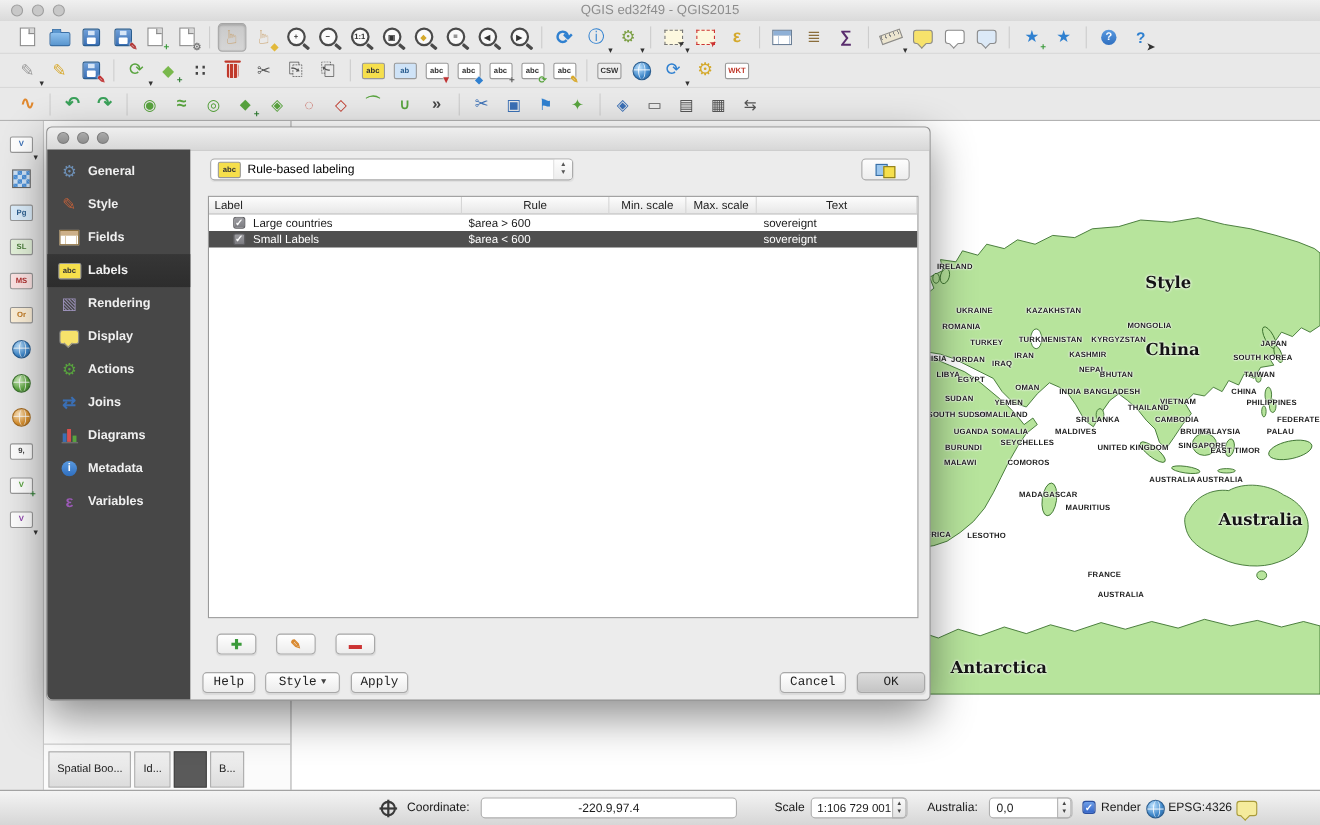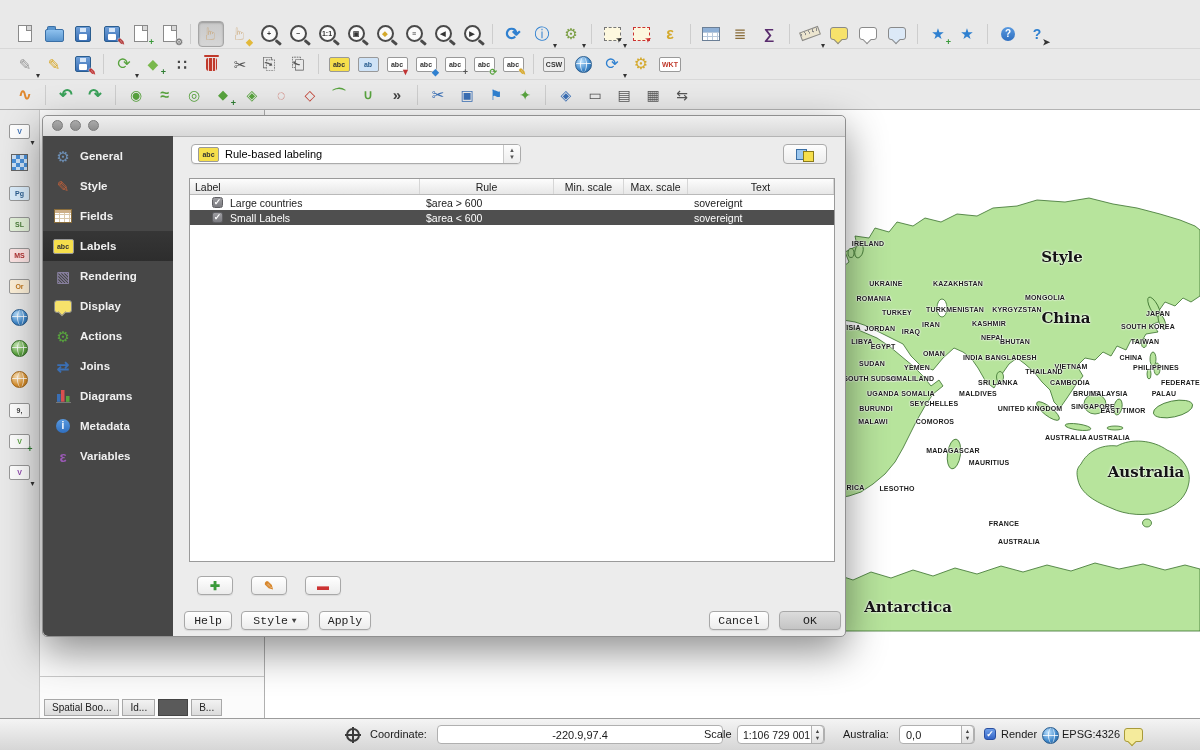--- a/index.html
+++ b/index.html
@@ -88,21 +88,21 @@
   
   #lefttb{position:absolute;left:0;top:110px;width:40px;height:608px;background:#e9e9e9;
     border-right:1px solid #c9c9c9;display:flex;flex-direction:column;align-items:center;
     padding-top:8px;gap:5px;box-sizing:border-box;z-index:2;}
 
   
   #leftpanel{position:absolute;left:40px;top:110px;width:225px;height:608px;background:#fbfbfb;
     border-right:1px solid #b0b0b0;box-sizing:border-box;z-index:2;}
   #leftpanel::after{content:"";position:absolute;left:0;right:0;top:566px;height:1px;background:#c9c9c9;}
   #paneltabs{position:absolute;left:4px;bottom:2px;display:flex;}
-  .ptab{height:17px;padding:0 7px;font-size:10px;display:flex;align-items:center;color:#222;
+  .ptab{height:33px;padding:0 7px;font-size:10px;display:flex;align-items:center;color:#222;
     background:linear-gradient(#f2f2f2,#dcdcdc);border:1px solid #a8a8a8;margin-right:3px;box-sizing:border-box;}
   .ptab.dark{background:#5a5a5a;border-color:#444;min-width:30px;color:#eee;}
 
   
   #canvas{position:absolute;left:265px;top:110px;width:935px;height:608px;background:#fff;z-index:1;overflow:hidden;}
   #canvas svg{position:absolute;left:0;top:0;}
   #maplabels{position:absolute;inset:0;pointer-events:none;}
   .ml-sm{position:absolute;transform:translate(-50%,-50%);font-size:7px;font-weight:bold;color:#1c1c1c;
     white-space:nowrap;letter-spacing:.2px;
     text-shadow:0 0 2px #fff,0 0 2px #fff,0 0 1px #fff;}
@@ -179,20 +179,28 @@
     justify-content:center;box-sizing:border-box;}
   .sb-bubble{width:17px;height:12px;background:#f5eb9c;border:1px solid #a89a3a;border-radius:3px;position:relative;display:inline-block;}
   .sb-bubble::after{content:"";position:absolute;width:5px;height:5px;background:#f5eb9c;
     border-right:1px solid #a89a3a;border-bottom:1px solid #a89a3a;transform:rotate(45deg);bottom:-3.5px;left:4px;}
 </style>
 </head>
 <body>
 
 <div id="app">
 
+  <div id="titlebar">
+    <div class="lights">
+      <span class="lt"></span>
+      <span class="lt"></span>
+      <span class="lt"></span>
+    </div>
+    <div class="wtitle">QGIS ed32f49 - QGIS2015</div>
+  </div>
 
   <div class="toolbar" id="tb1">
       <div class="tbi">
         <span class="ic-page"></span>
       </div>
       <div class="tbi">
         <span class="ic-folder"></span>
       </div>
       <div class="tbi">
         <span class="ic-disk"></span>
@@ -739,21 +747,21 @@
         </div>
       <div class="mb ok" style="left:606px;width:62px;">
           <span>OK</span>
         </div>
     </div>
   </div>
 
   <div id="statusbar">
     <span class="sb-abs" style="left:346px;top:9px;"><span class="sb-target"></span></span>
     <span class="sb-abs" style="left:370px;top:9px;">Coordinate:</span>
-    <span class="sb-input centered" style="left:437px;top:6px;width:286px;">
+    <span class="sb-input centered" style="left:437px;top:6px;width:233px;">
         <span>-220.9,97.4</span>
       </span>
     <span class="sb-abs" style="left:704px;top:9px;">Scale</span>
     <span class="sb-input" style="left:737px;top:6px;width:88px;padding-left:5px;">
         <span style="font-size:10.5px;">1:106 729 001</span>
         <span class="cap">▲<br>▼</span>
       </span>
     <span class="sb-abs" style="left:843px;top:9px;">Australia:</span>
     <span class="sb-input" style="left:899px;top:6px;width:76px;padding-left:6px;">
         <span>0,0</span>

